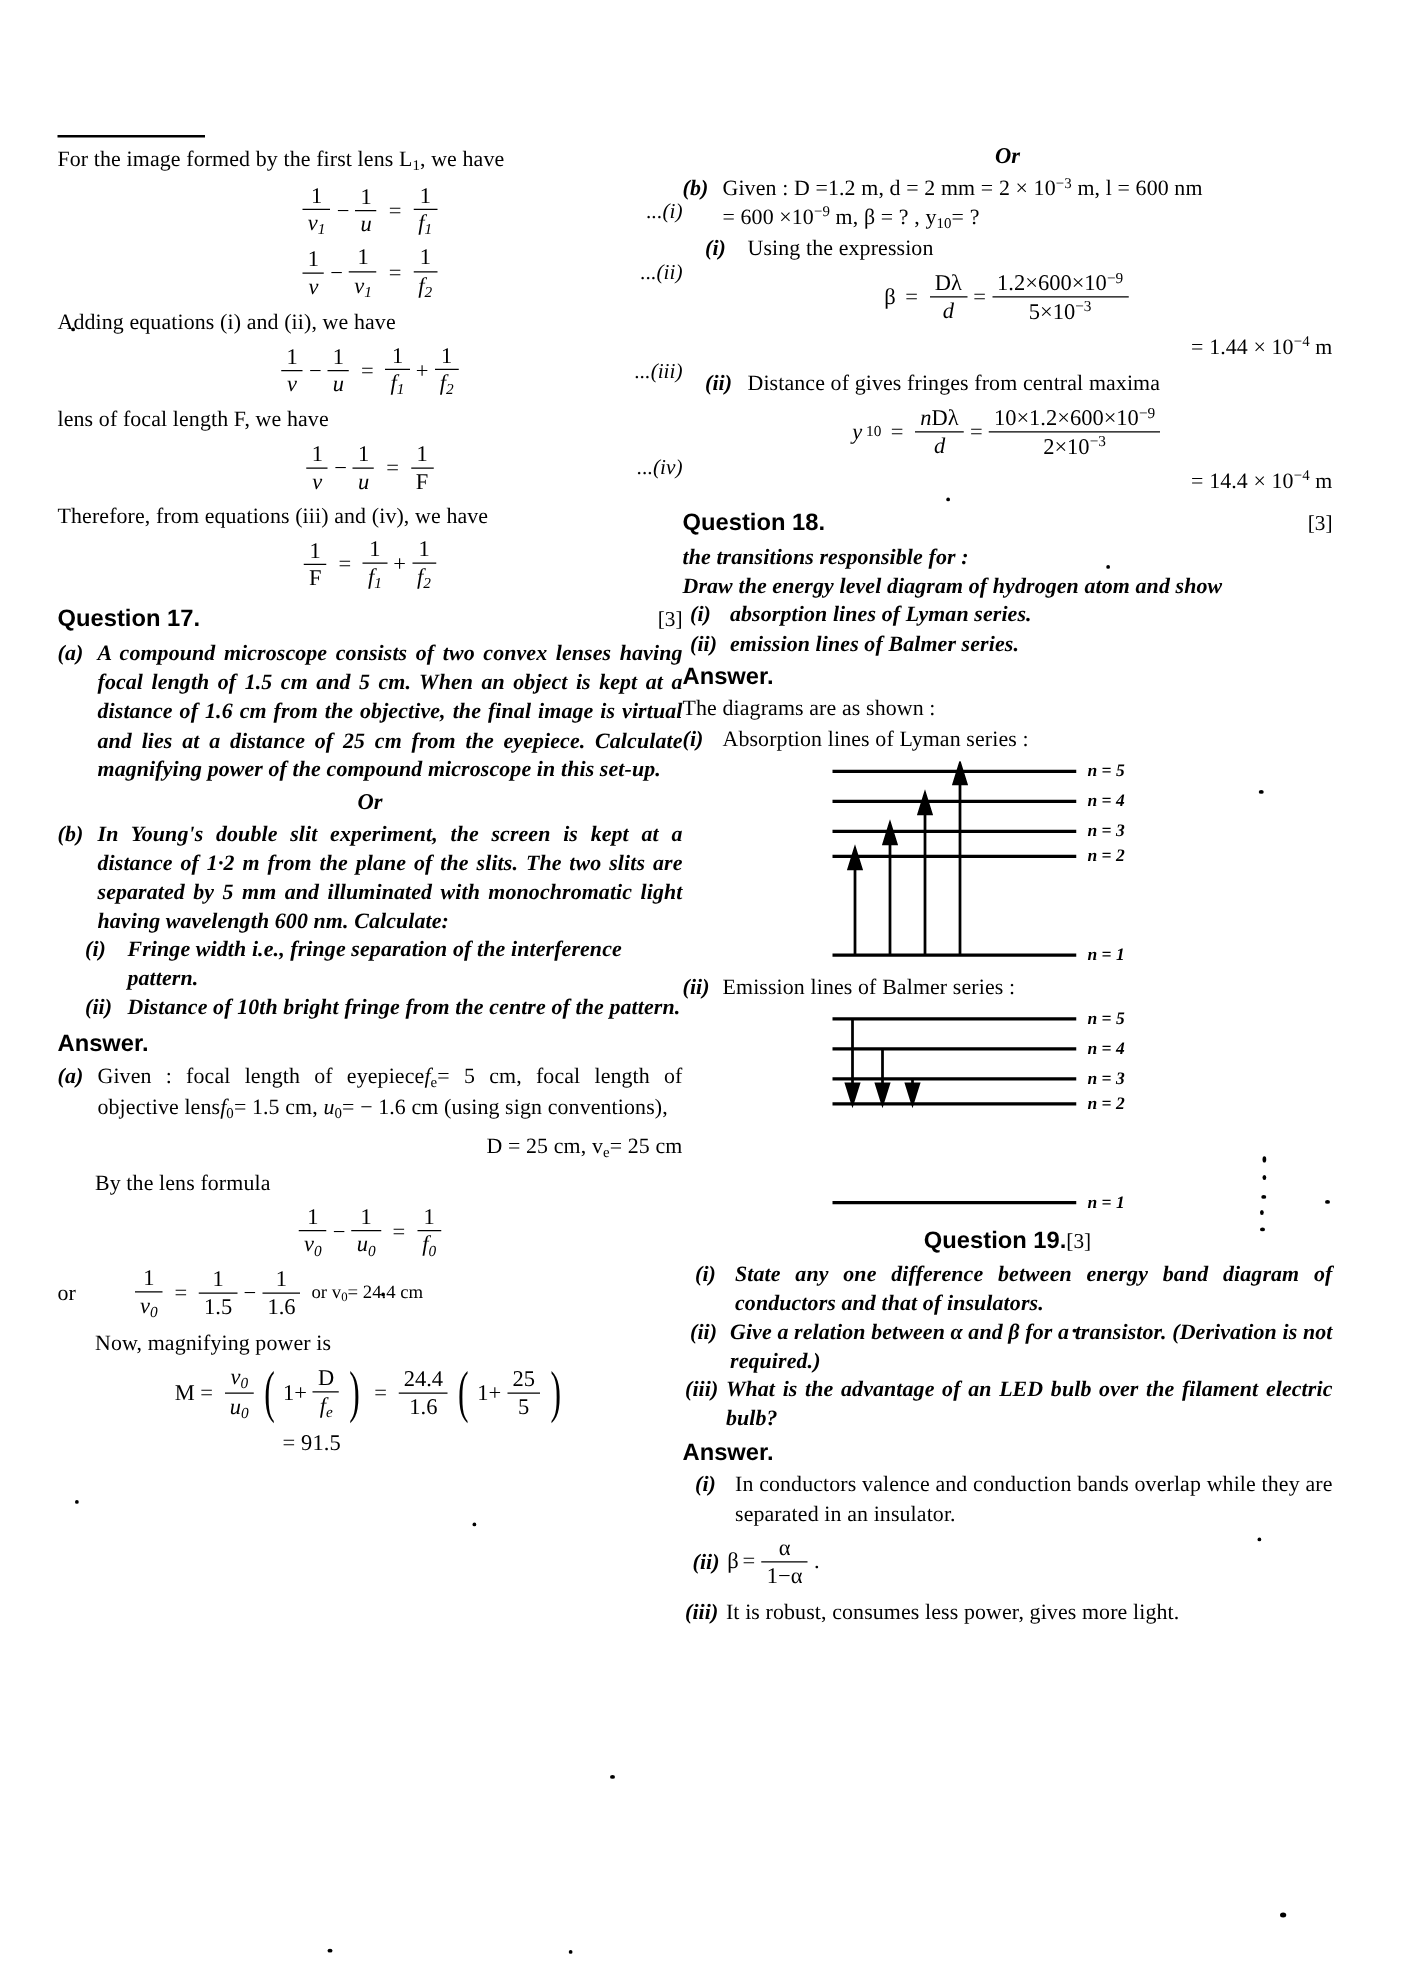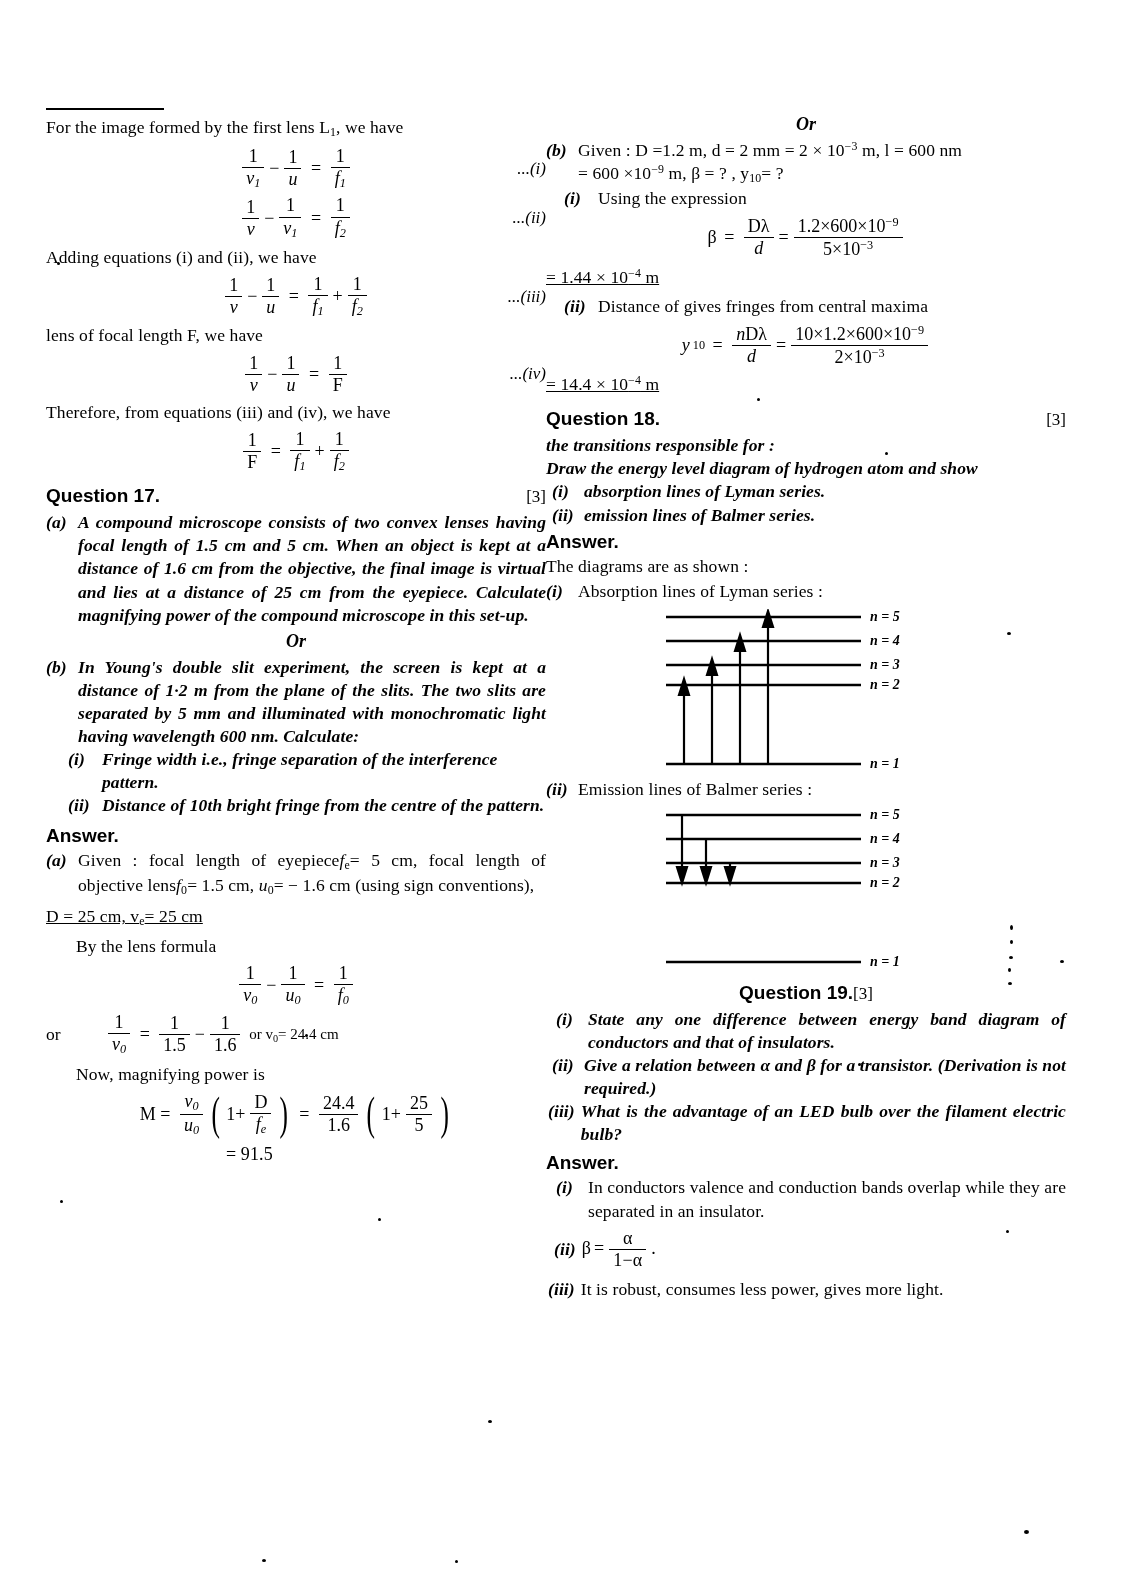--- a/index.html
+++ b/index.html
@@ -38,21 +38,21 @@
   .frac{display:inline-flex;flex-direction:column;align-items:center;vertical-align:middle;margin:0 2px;line-height:1.06;}
   .frac .num{padding:0 4px;}
   .frac .bar{width:100%;height:0;border-top:1.4px solid #000;margin:1px 0;}
   .frac .den{padding:0 4px;}
   .it{font-style:italic;}
   sub{font-size:.68em;vertical-align:-.28em;}
   sup{font-size:.68em;vertical-align:.5em;}
 
   .paren{display:inline-block;font-size:46px;line-height:.8;transform:scaleX(.55);font-weight:300;}
 
-  .center{text-align:left;text-decoration:underline;}
+  .center{text-align:right;}
   .orline{text-align:center;font-style:italic;font-weight:bold;font-size:18px;margin:4px 0;}
 
   
   .eld{position:relative;margin:6px 0 4px 0;}
   .eld svg{display:block;}
 
   .speck{position:absolute;background:#000;border-radius:50%;}
 </style>
 </head>
 <body>

